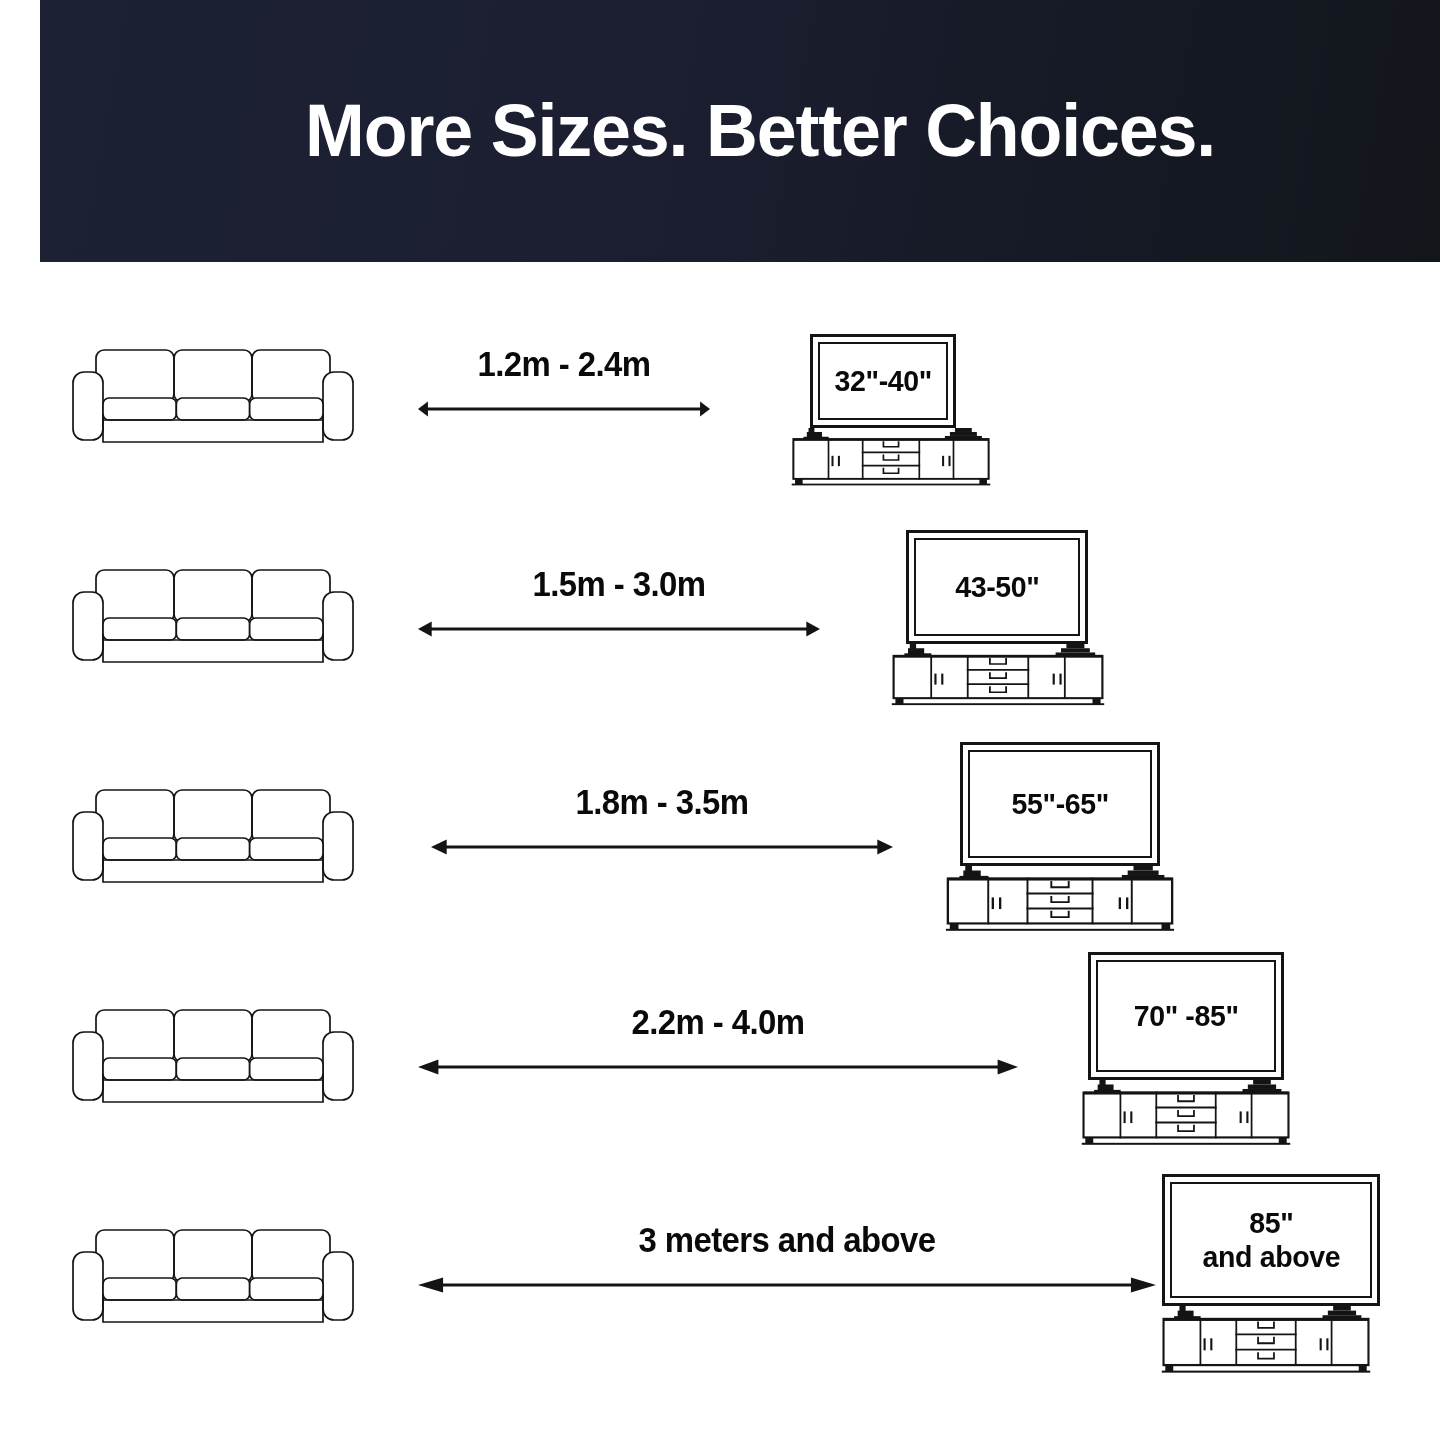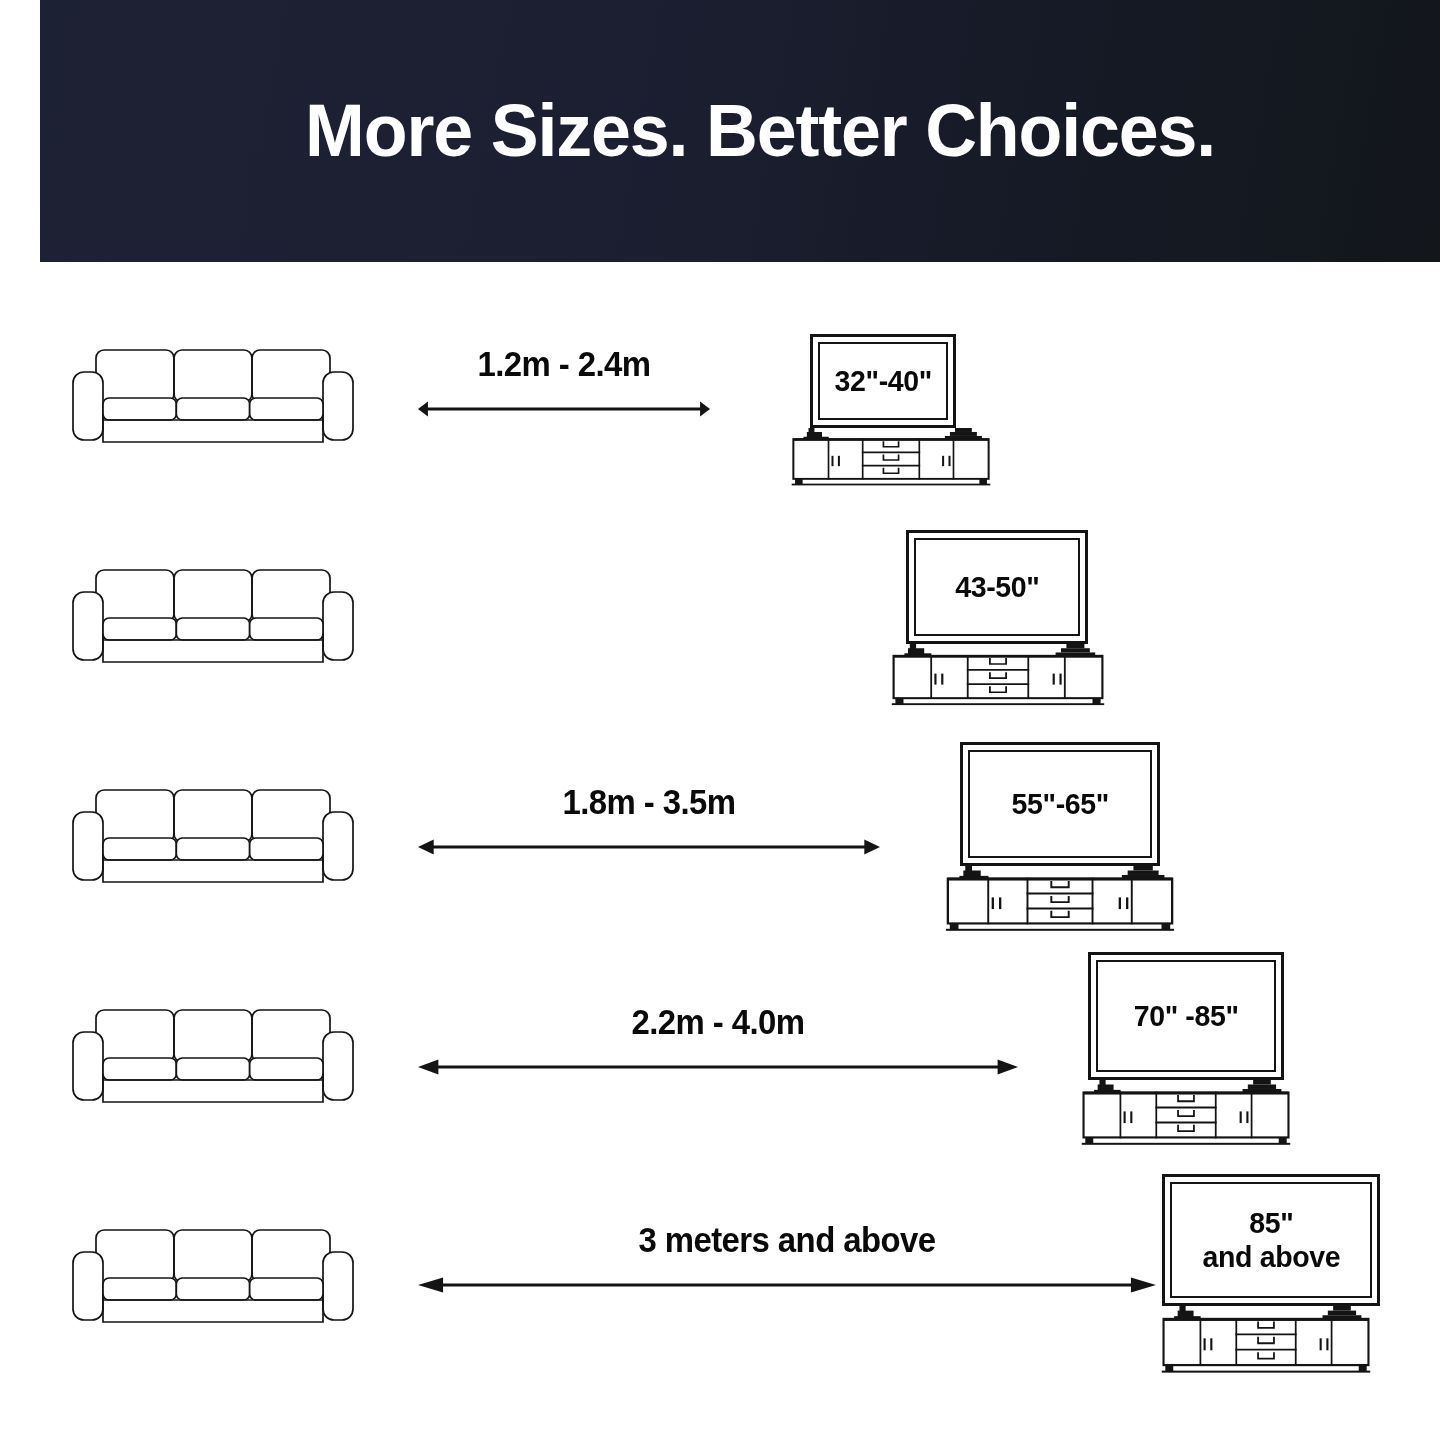--- a/index.html
+++ b/index.html
@@ -184,20 +184,28 @@
           <rect x="104" y="8" width="78" height="52" rx="8" ry="8" fill="none" stroke="#141414" stroke-width="1.7"></rect>
           <rect x="182" y="8" width="78" height="52" rx="8" ry="8" fill="none" stroke="#141414" stroke-width="1.7"></rect>
           <rect x="3" y="30" width="30" height="68" rx="11" ry="11" fill="#ffffff" stroke="#141414" stroke-width="1.7"></rect>
           <rect x="253" y="30" width="30" height="68" rx="11" ry="11" fill="#ffffff" stroke="#141414" stroke-width="1.7"></rect>
           <rect x="33" y="56" width="73.33333333333333" height="22" rx="6" ry="6" fill="#ffffff" stroke="#141414" stroke-width="1.7"></rect>
           <rect x="106.33333333333333" y="56" width="73.33333333333333" height="22" rx="6" ry="6" fill="#ffffff" stroke="#141414" stroke-width="1.7"></rect>
           <rect x="179.66666666666666" y="56" width="73.33333333333333" height="22" rx="6" ry="6" fill="#ffffff" stroke="#141414" stroke-width="1.7"></rect>
           <path d="M33 72 L33 100 L253 100 L253 72" fill="none" stroke="#141414" stroke-width="1.7"></path>
           <line x1="33" y1="78" x2="253" y2="78" stroke="#141414" stroke-width="1.7" stroke-linecap="square"></line>
         </svg></div>
+      <div class="measure" style="left: 418px; width: 402px; top: 302px;">
+        <div class="measure-label">1.5m - 3.0m</div>
+        <div class="measure-arrow"><svg viewBox="0 0 1000 26" width="100%" height="100%" preserveAspectRatio="none">
+            <line x1="18.700000000000003" y1="13" x2="981.3" y2="13" stroke="#141414" stroke-width="3.2" stroke-linecap="square"></line>
+            <polygon points="0,13 34,5.5 34,20.5" fill="#141414"></polygon>
+            <polygon points="1000,13 966,5.5 966,20.5" fill="#141414"></polygon>
+          </svg></div>
+      </div>
       <div class="tvunit" style="left: 0px; top: 0px; width: 1440px; height: 1178px;">
         <div class="tv" style="left: 906px; top: 268px; width: 182px; height: 114px;">
           <div class="tv-inner"></div>
           <div class="tv-label">43-50"</div>
         </div>
         <div class="console" style="left: 890px; top: 382px; width: 216px; height: 66px;"><svg viewBox="0 0 240 78" width="100%" height="100%" preserveAspectRatio="none">
             <rect x="20" y="5" width="18" height="9" fill="#141414"></rect>
             <rect x="22" y="0" width="7" height="6" fill="#141414"></rect>
             <rect x="16" y="11" width="30" height="3" fill="#141414"></rect>
             <rect x="184" y="10" width="44" height="5" fill="#141414"></rect>
@@ -231,21 +239,21 @@
           <rect x="104" y="8" width="78" height="52" rx="8" ry="8" fill="none" stroke="#141414" stroke-width="1.7"></rect>
           <rect x="182" y="8" width="78" height="52" rx="8" ry="8" fill="none" stroke="#141414" stroke-width="1.7"></rect>
           <rect x="3" y="30" width="30" height="68" rx="11" ry="11" fill="#ffffff" stroke="#141414" stroke-width="1.7"></rect>
           <rect x="253" y="30" width="30" height="68" rx="11" ry="11" fill="#ffffff" stroke="#141414" stroke-width="1.7"></rect>
           <rect x="33" y="56" width="73.33333333333333" height="22" rx="6" ry="6" fill="#ffffff" stroke="#141414" stroke-width="1.7"></rect>
           <rect x="106.33333333333333" y="56" width="73.33333333333333" height="22" rx="6" ry="6" fill="#ffffff" stroke="#141414" stroke-width="1.7"></rect>
           <rect x="179.66666666666666" y="56" width="73.33333333333333" height="22" rx="6" ry="6" fill="#ffffff" stroke="#141414" stroke-width="1.7"></rect>
           <path d="M33 72 L33 100 L253 100 L253 72" fill="none" stroke="#141414" stroke-width="1.7"></path>
           <line x1="33" y1="78" x2="253" y2="78" stroke="#141414" stroke-width="1.7" stroke-linecap="square"></line>
         </svg></div>
-      <div class="measure" style="left: 418px; width: 462px; top: 520px;">
+      <div class="measure" style="left: 431px; width: 462px; top: 520px;">
         <div class="measure-label">1.8m - 3.5m</div>
         <div class="measure-arrow"><svg viewBox="0 0 1000 26" width="100%" height="100%" preserveAspectRatio="none">
             <line x1="18.700000000000003" y1="13" x2="981.3" y2="13" stroke="#141414" stroke-width="3.2" stroke-linecap="square"></line>
             <polygon points="0,13 34,5.5 34,20.5" fill="#141414"></polygon>
             <polygon points="1000,13 966,5.5 966,20.5" fill="#141414"></polygon>
           </svg></div>
       </div>
       <div class="tvunit" style="left: 0px; top: 0px; width: 1440px; height: 1178px;">
         <div class="tv" style="left: 960px; top: 480px; width: 200px; height: 124px;">
           <div class="tv-inner"></div>

